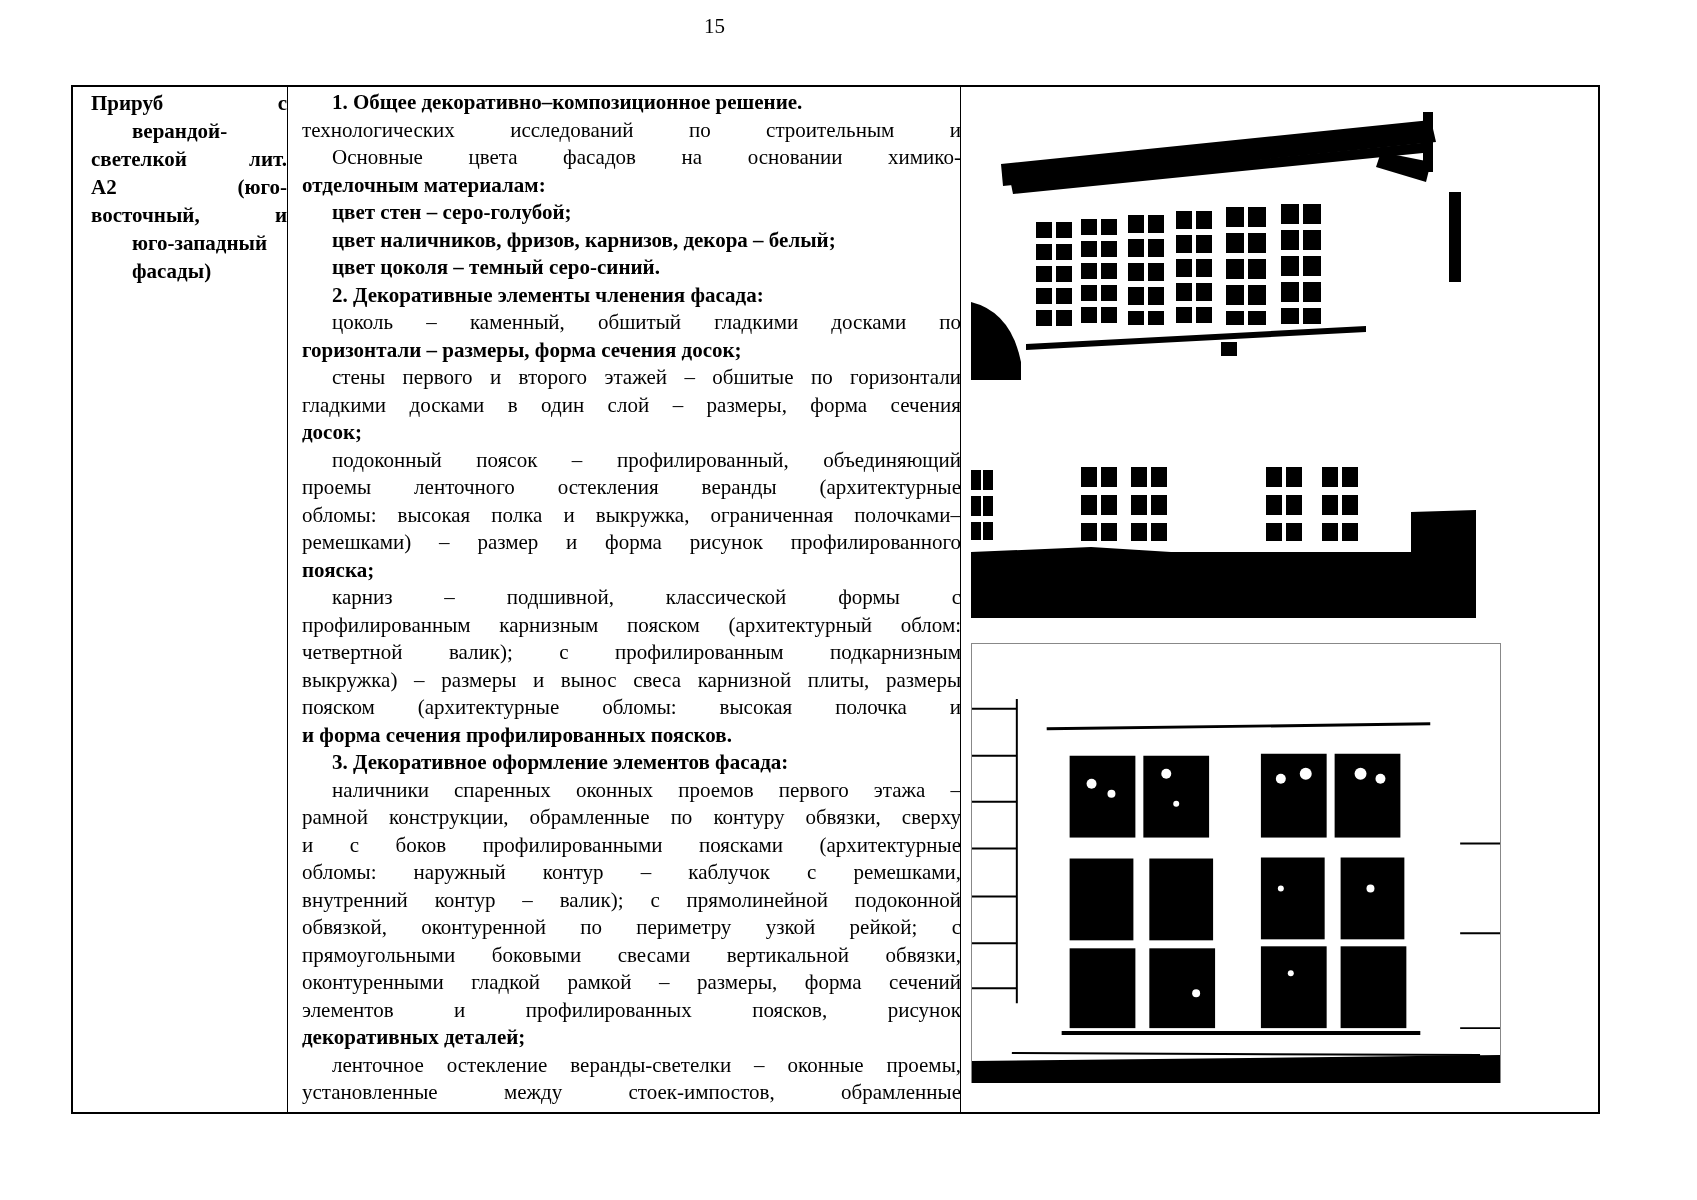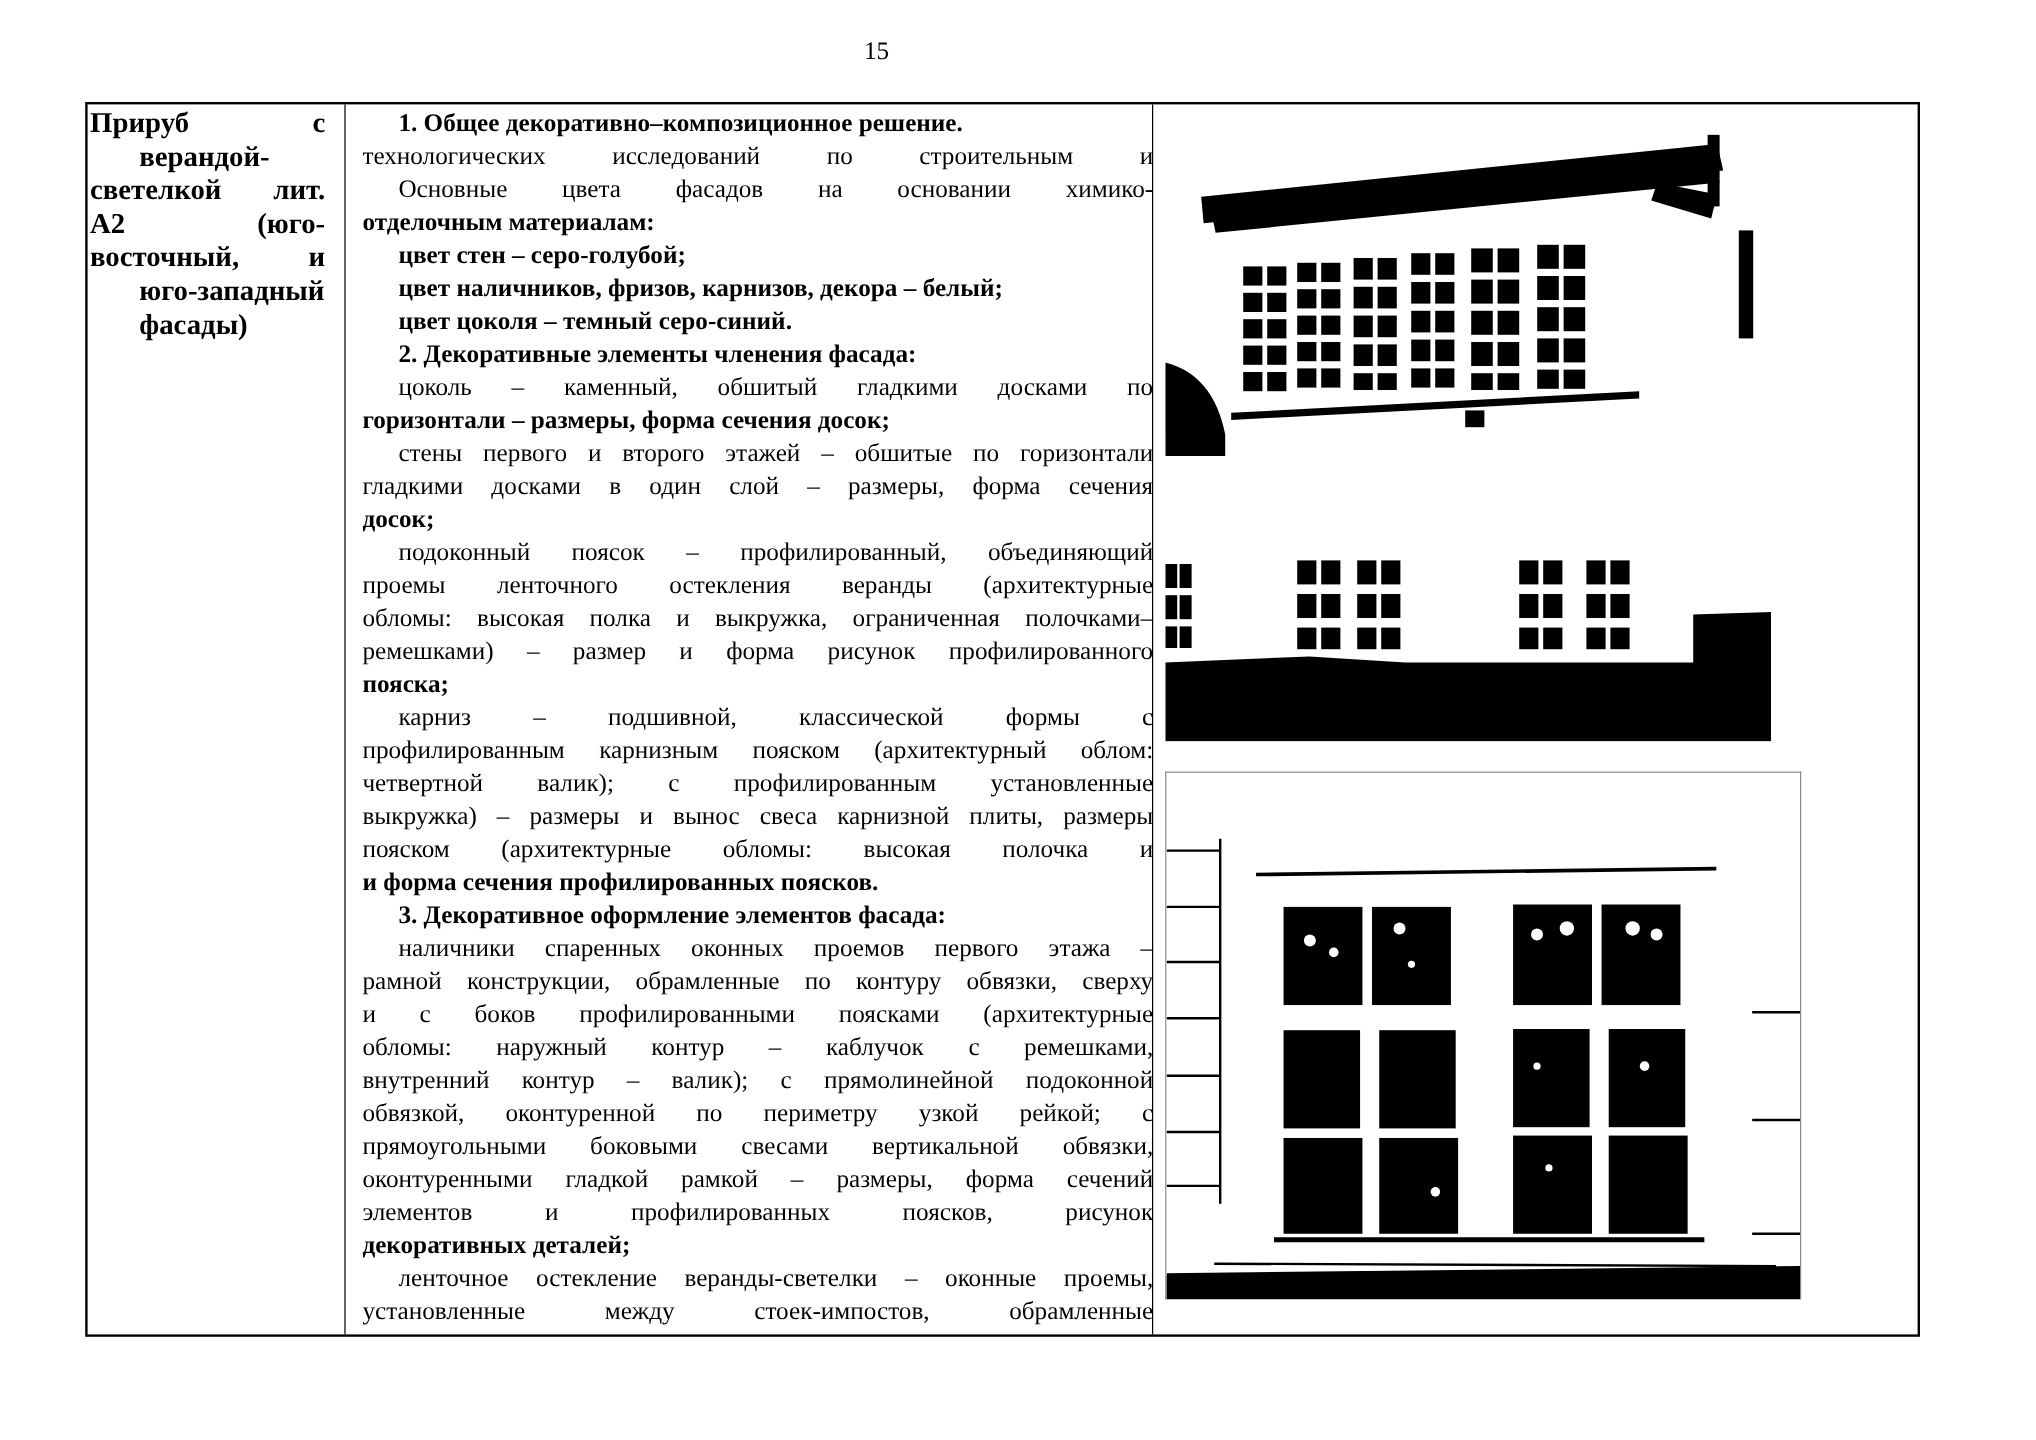--- a/index.html
+++ b/index.html
@@ -2,35 +2,35 @@
 <html><head>
   <meta charset="utf-8">
   <style>
     html, body { margin: 0; padding: 0; background: #ffffff; }
     body {
       width: 1697px; height: 1200px; position: relative; overflow: hidden;
       font-family: "Liberation Serif", "DejaVu Serif", serif;
       color: #000;
     }
     .page-number {
-      position: absolute; top: 28px; left: 0; width: 1429px;
-      text-align: center; font-size: 21px; line-height: 28px; margin-left: 16px;
+      position: absolute; top: 12px; left: 0; width: 1429px;
+      text-align: center; font-size: 21px; line-height: 28px;
     }
     .table {
       position: absolute; left: 71px; top: 85px;
       width: 1529px; height: 1029px;
       border: 2px solid #000; box-sizing: border-box;
     }
     .col-divider {
       position: absolute; top: 0; bottom: 0; width: 0;
       border-left: 1.5px solid #000;
     }
     .col1 {
-      position: absolute; left: 2px; top: 2px; width: 196px;
-      font-weight: bold; font-size: 24px; line-height: 28px;
+      position: absolute; left: 18px; top: 2px; width: 196px;
+      font-weight: bold; font-size: 21px; line-height: 28px;
       text-align: justify; text-align-last: justify;
     }
     .col1 .line { display: block; text-align: justify; text-align-last: justify; white-space: nowrap; }
     .col1 .line.last { text-align-last: left; margin-left: 41px; }
     .col2 {
       position: absolute; left: 229px; top: 2px; width: 659px;
       font-size: 21px; line-height: 27.5px;
     }
     .col2 .line {
       display: block; white-space: nowrap; overflow: hidden;
@@ -76,21 +76,21 @@
       <span class="line indent">стены первого и второго этажей – обшитые по горизонтали</span>
       <span class="line">гладкими досками в один слой – размеры, форма сечения</span>
       <span class="line last">досок;</span>
       <span class="line indent">подоконный поясок – профилированный, объединяющий</span>
       <span class="line">проемы ленточного остекления веранды (архитектурные</span>
       <span class="line">обломы: высокая полка и выкружка, ограниченная полочками–</span>
       <span class="line">ремешками) – размер и форма рисунок профилированного</span>
       <span class="line last">пояска;</span>
       <span class="line indent">карниз – подшивной, классической формы с</span>
       <span class="line">профилированным карнизным пояском (архитектурный облом:</span>
-      <span class="line">четвертной валик); с профилированным установленные</span>
+      <span class="line">четвертной валик); с профилированным подкарнизным</span>
       <span class="line">выкружка) – размеры и вынос свеса карнизной плиты, размеры</span>
       <span class="line">пояском (архитектурные обломы: высокая полочка и</span>
       <span class="line last">и форма сечения профилированных поясков.</span>
       <span class="line indent bold last">3. Декоративное оформление элементов фасада:</span>
       <span class="line indent">наличники спаренных оконных проемов первого этажа –</span>
       <span class="line">рамной конструкции, обрамленные по контуру обвязки, сверху</span>
       <span class="line">и с боков профилированными поясками (архитектурные</span>
       <span class="line">обломы: наружный контур – каблучок с ремешками,</span>
       <span class="line">внутренний контур – валик); с прямолинейной подоконной</span>
       <span class="line">обвязкой, оконтуренной по периметру узкой рейкой; с</span>

